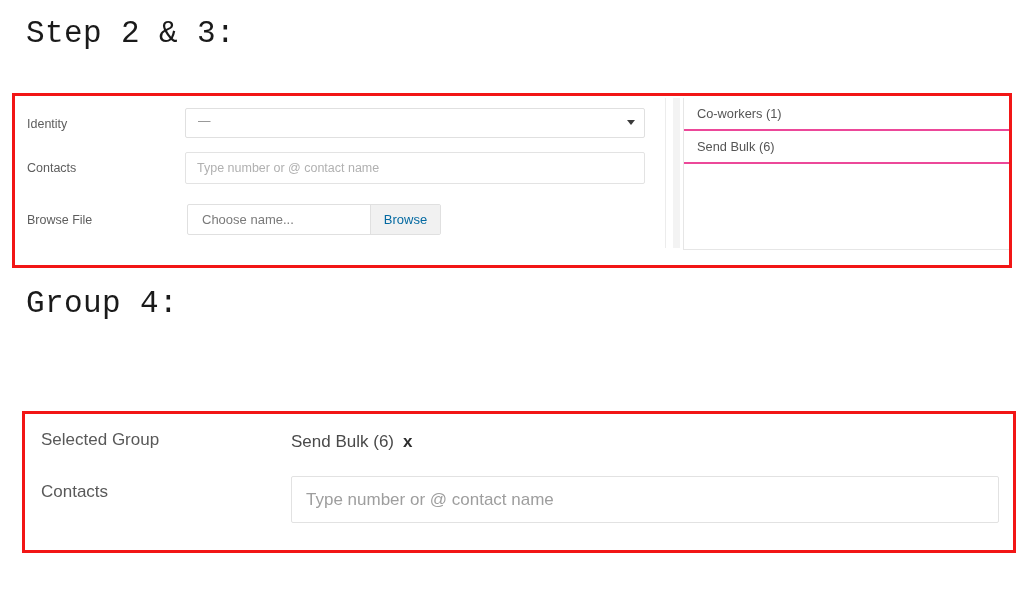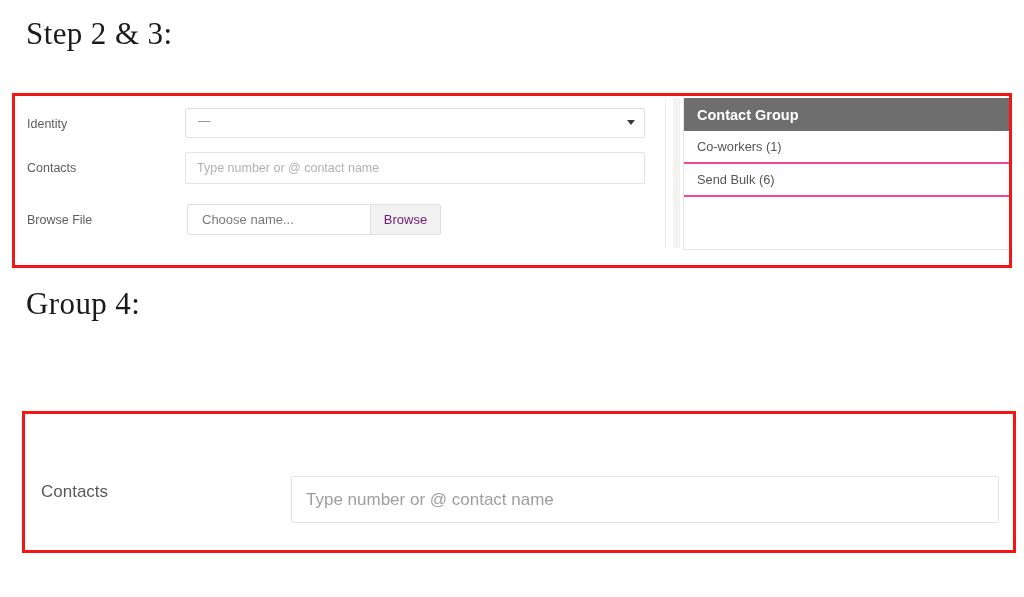--- a/index.html
+++ b/index.html
@@ -12,21 +12,21 @@
     height: 597px;
     position: relative;
     overflow: hidden;
     font-family: "Liberation Sans", sans-serif;
     color: #222;
   }
 
   
   .step-heading {
     position: absolute;
-    font-family: Liberation Serif, serif;
+    font-family: Liberation Mono, monospace;
     font-weight: 400;
     color: #1a1a1a;
     letter-spacing: 0.4px;
     white-space: nowrap;
   }
   #heading-1 {
     left: 26px;
     top: 16px;
     font-size: 31px;
   }
@@ -157,21 +157,21 @@
     font-size: 13px;
     color: #7a7a7a;
     box-sizing: border-box;
   }
   .file-browse {
     width: 70px;
     display: flex;
     align-items: center;
     justify-content: center;
     font-size: 13px;
-    color: #701a75;
+    color: #0369a1;
     background: #f1f1f1;
     border-left: 1px solid #e0e0e0;
     box-sizing: border-box;
     text-align: right;
   }
 
   
   #panel-divider {
     position: absolute;
     left: 650px;
@@ -307,29 +307,34 @@
         <div class="file-name">Choose name...</div>
         <div class="file-browse">Browse</div>
       </div>
     </div>
   </div>
 
   <div id="panel-divider"></div>
   <div id="panel-scroll-track"></div>
 
   <div id="contact-group-panel">
-    <div id="contact-group-header">Contact Group</div>
     <div class="group-item">Co-workers (1)</div>
     <div class="group-item">Send Bulk (6)</div>
     <div id="contact-group-filler"></div>
   </div>
 </div>
 
 <div class="step-heading" id="heading-2">Group 4:</div>
 
 <div class="red-box" id="box-step4">
 
+  <div class="row4" id="row-selected-group">
+    <div class="label-4">Selected Group</div>
+    <div id="selected-group-chip">
+      <span>Send Bulk (6)</span><span id="selected-group-remove">x</span>
+    </div>
+  </div>
 
   <div class="row4" id="row-contacts-4">
     <div class="label-4">Contacts</div>
     <input id="contacts-input-4" type="text" placeholder="Type number or @ contact name" style="">
   </div>
 </div>
 
 </body></html>

